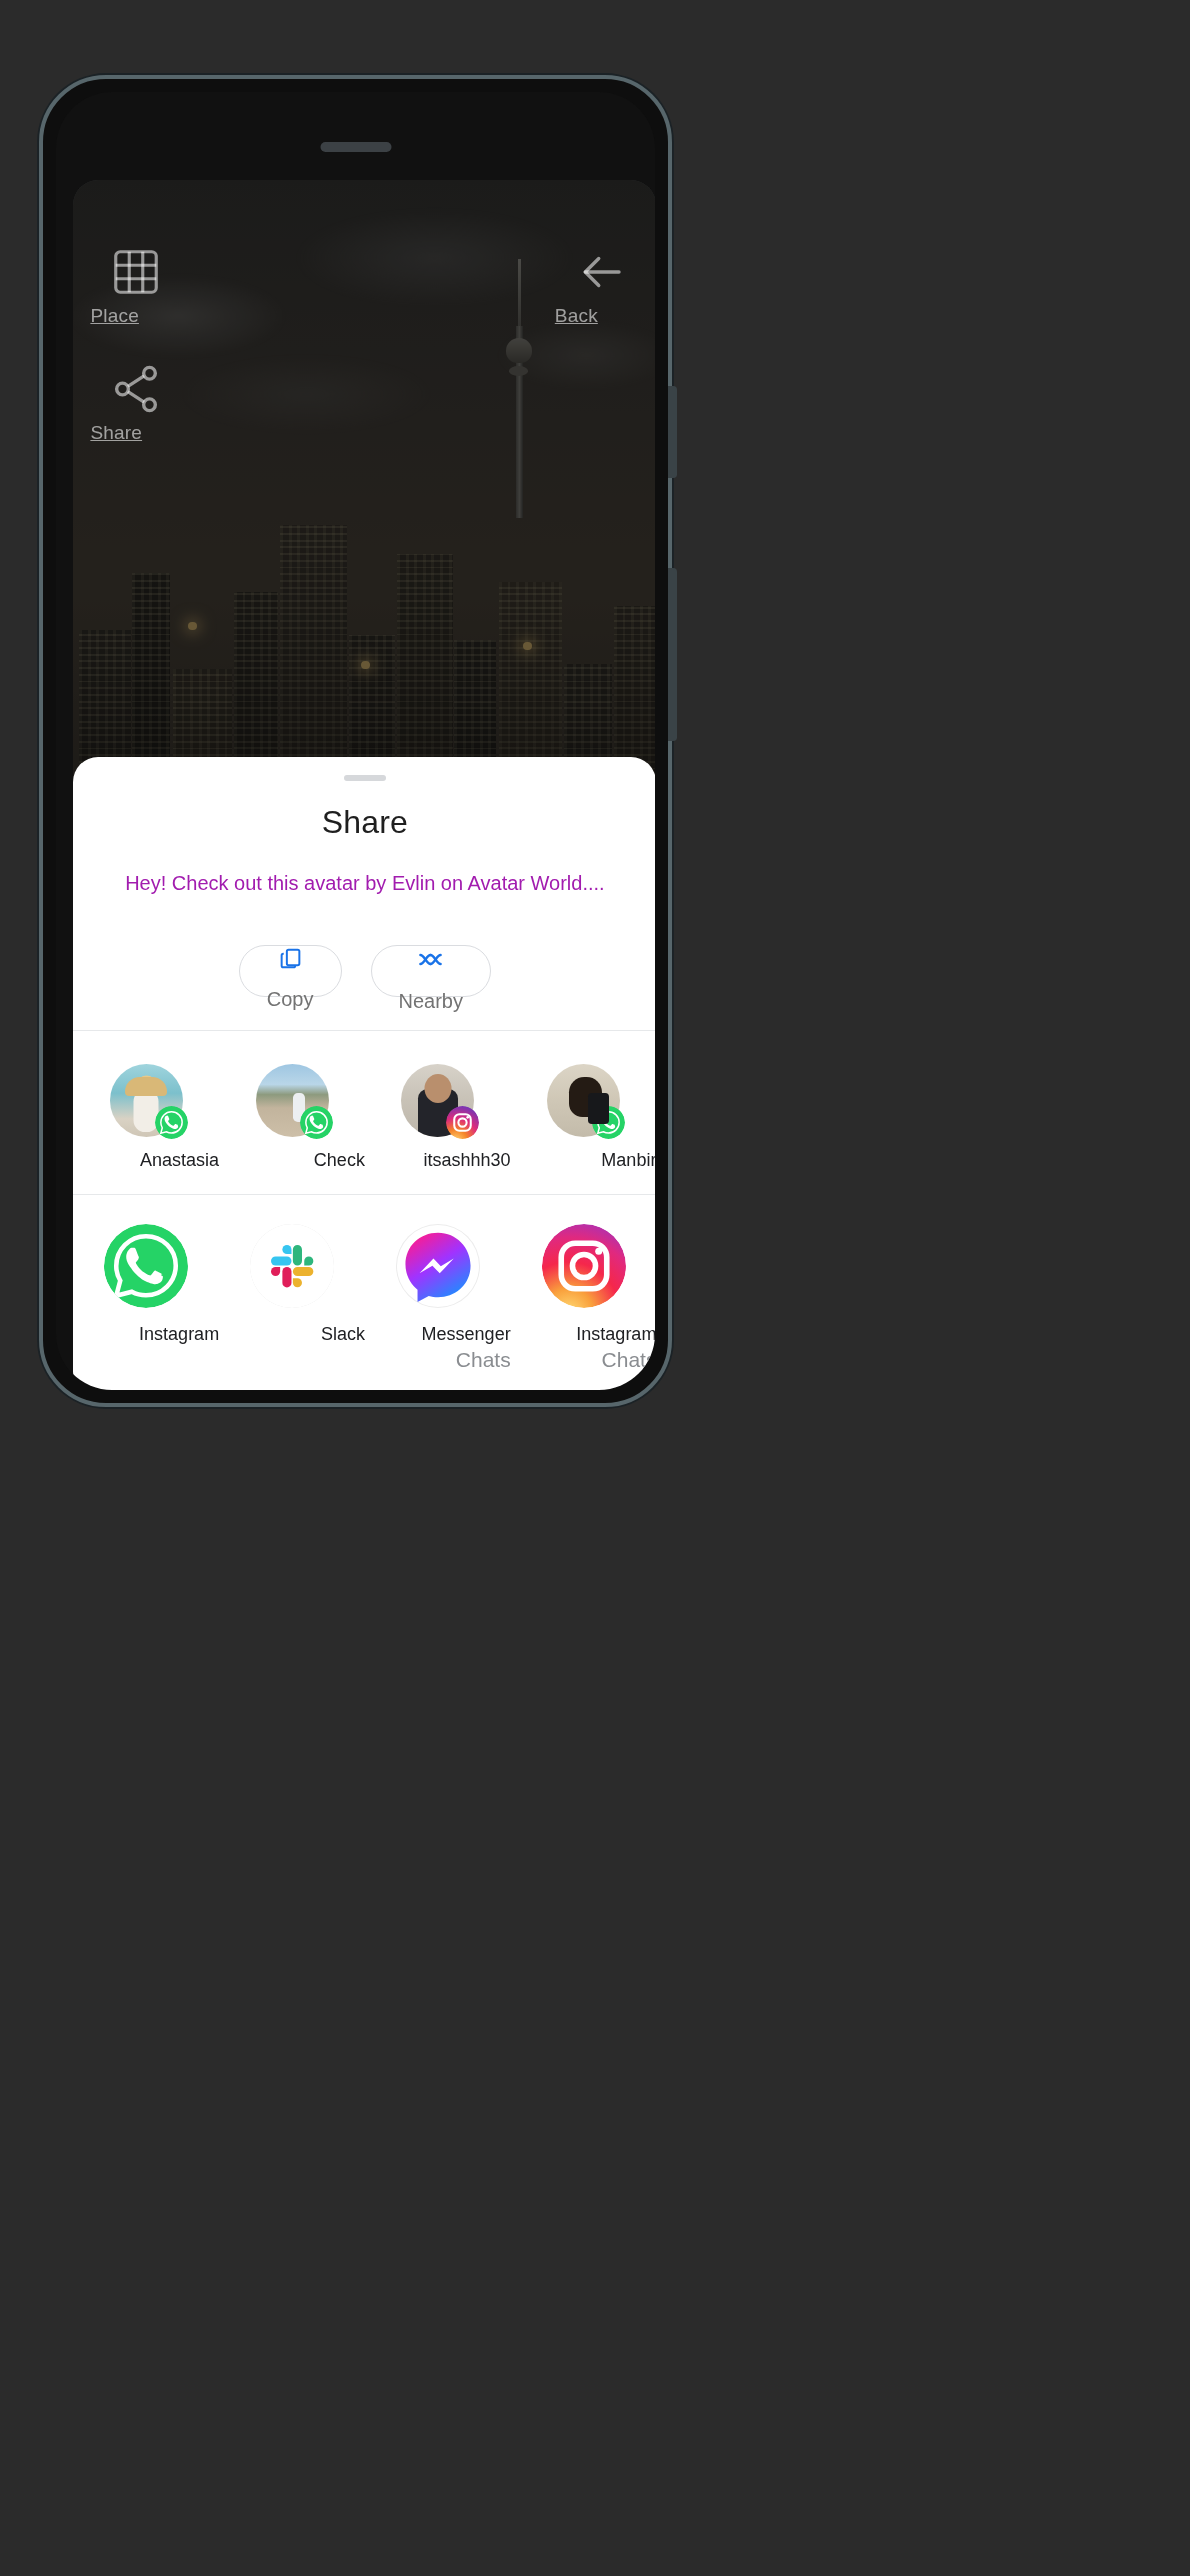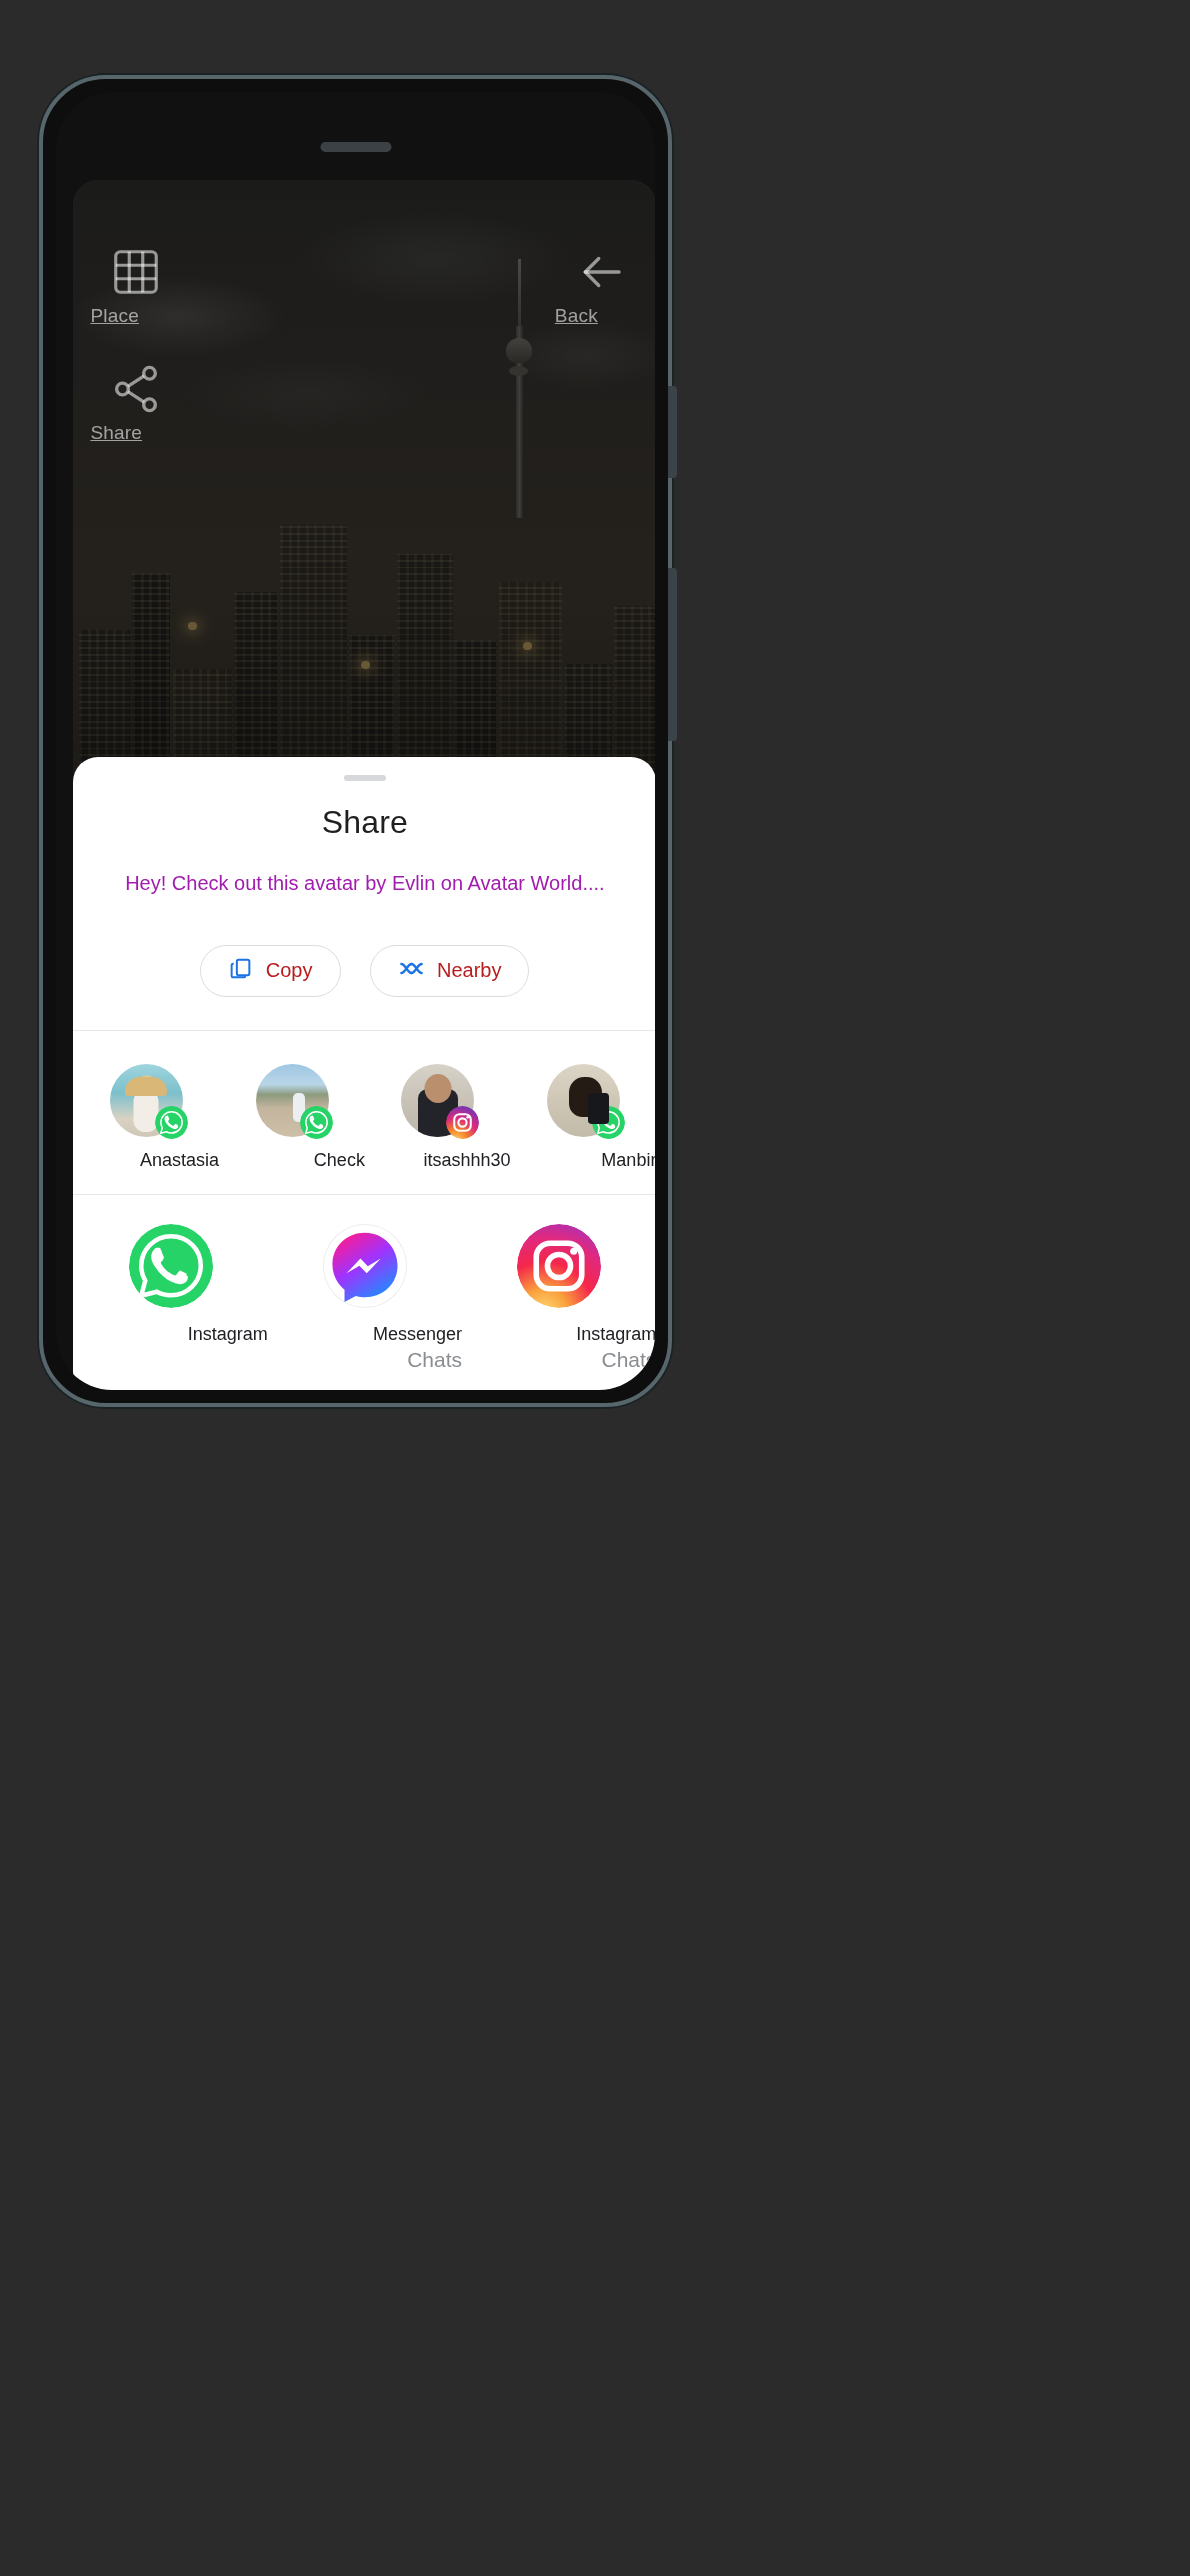--- a/index.html
+++ b/index.html
@@ -248,27 +248,28 @@
   .chips{
     display:flex;
     justify-content:center;
     gap:29px;
     margin-top:50px;
     padding-bottom:33px;
   }
   .chip{
     display:flex; align-items:center; gap:12.5px;
     height:52px;
-    padding:12px 27px;
+    padding:0 27px;
     border:1px solid #dadce0;
     border-radius:26px;
     background:#fff;
     font-size:20px;
-    color:#b91c1c;
+    color:#737373;
     cursor:pointer;
+    flex-direction:column;
   }
   .divider{ height:1px; background:#e6e8ea; }
 
   .row{
     display:flex;
     padding:33px 0 23px;
   }
   .cell{
     flex:1;
     text-align:right;
@@ -596,20 +597,38 @@
             <div class="app-icon">
               <svg viewBox="0 0 48 48" width="84" height="84">
                 <circle cx="24" cy="24" r="24" fill="#25D366"></circle>
                 <path d="M24 7c-9.4 0-17 7.6-17 17 0 3 .8 5.9 2.3 8.4L7 41l8.9-2.3c2.4 1.3 5.2 2 8.1 2 9.4 0 17-7.6 17-17S33.4 7 24 7z" fill="none" stroke="#fff" stroke-width="2.6"></path>
                 <path d="M33.4 28.6c-.5-.3-3.1-1.6-3.6-1.8-.5-.2-.9-.3-1.2.2-.4.5-1.4 1.8-1.7 2.1-.3.3-.6.4-1.2.1-.5-.3-2.3-.9-4.4-2.8-1.6-1.5-2.7-3.2-3-3.8-.3-.5 0-.8.2-1.1.3-.3.5-.6.8-1 .3-.3.4-.6.5-1 .2-.4.1-.7 0-1-.2-.3-1.2-3-1.6-4-.4-1-.9-.9-1.2-.9h-1c-.4 0-.9.1-1.4.7-.5.5-1.9 1.9-1.9 4.6s2 5.3 2.3 5.7c.3.4 3.9 6.2 9.6 8.5 4 1.5 4.7 1.3 5.5 1.2.9-.1 2.8-1.1 3.2-2.3.4-1.1.4-2 .3-2.2-.2-.2-.6-.4-1.2-.7z" fill="#fff"></path>
               </svg>
             </div>
             <div class="name">Instagram</div>
           </div>
 
+          <div class="cell">
+            <div class="app-icon" style="background:#fff;box-shadow:0 0 0 1px #ececec inset;">
+              <svg viewBox="0 0 48 48" width="84" height="84">
+                <circle cx="24" cy="24" r="24" fill="#fff"></circle>
+                <g transform="translate(12,12) scale(0.5)">
+                  <path d="M10.4 30.3a5.2 5.2 0 1 1-5.2-5.2h5.2v5.2z" fill="#E01E5A"></path>
+                  <path d="M13 30.3a5.2 5.2 0 0 1 10.4 0v13a5.2 5.2 0 1 1-10.4 0v-13z" fill="#E01E5A"></path>
+                  <path d="M18.2 10.4a5.2 5.2 0 1 1 5.2-5.2v5.2h-5.2z" fill="#36C5F0"></path>
+                  <path d="M18.2 13a5.2 5.2 0 0 1 0 10.4h-13a5.2 5.2 0 1 1 0-10.4h13z" fill="#36C5F0"></path>
+                  <path d="M38 18.2a5.2 5.2 0 1 1 5.2 5.2H38v-5.2z" fill="#2EB67D"></path>
+                  <path d="M35.4 18.2a5.2 5.2 0 0 1-10.4 0v-13a5.2 5.2 0 1 1 10.4 0v13z" fill="#2EB67D"></path>
+                  <path d="M30.2 38a5.2 5.2 0 1 1-5.2 5.2V38h5.2z" fill="#ECB22E"></path>
+                  <path d="M30.2 35.4a5.2 5.2 0 0 1 0-10.4h13a5.2 5.2 0 1 1 0 10.4h-13z" fill="#ECB22E"></path>
+                </g>
+              </svg>
+            </div>
+            <div class="name">Slack</div>
+          </div>
 
           <div class="cell">
             <div class="app-icon" style="background:#fff;box-shadow:0 0 0 1px #ececec inset;">
               <svg viewBox="0 0 48 48" width="84" height="84">
                 <defs>
                   <linearGradient id="msg" x1="20%" y1="0%" x2="80%" y2="100%">
                     <stop offset="0%" stop-color="#FF1B8D"></stop>
                     <stop offset="45%" stop-color="#A033FF"></stop>
                     <stop offset="100%" stop-color="#0D98FF"></stop>
                   </linearGradient>

